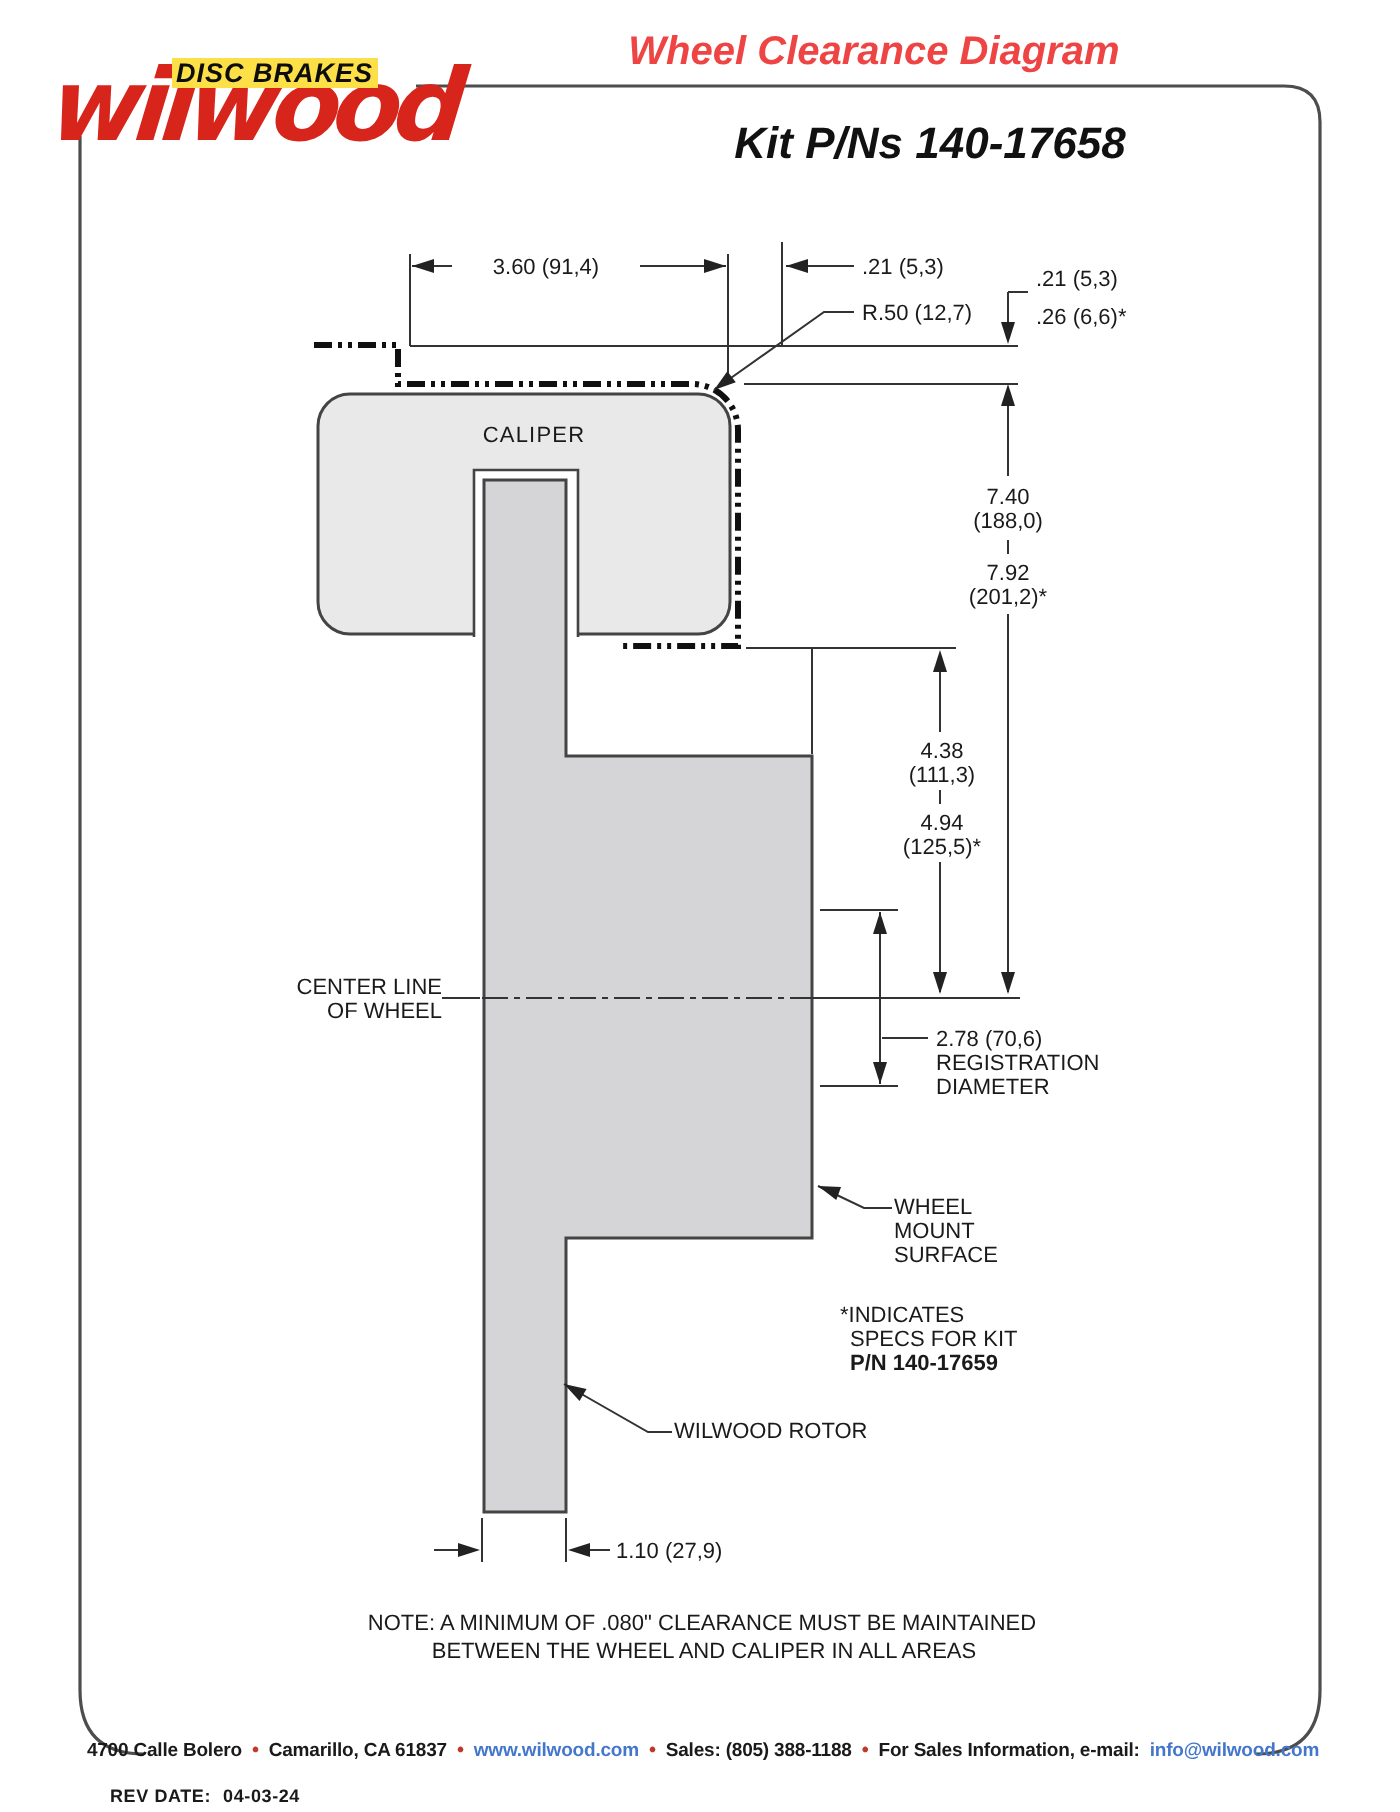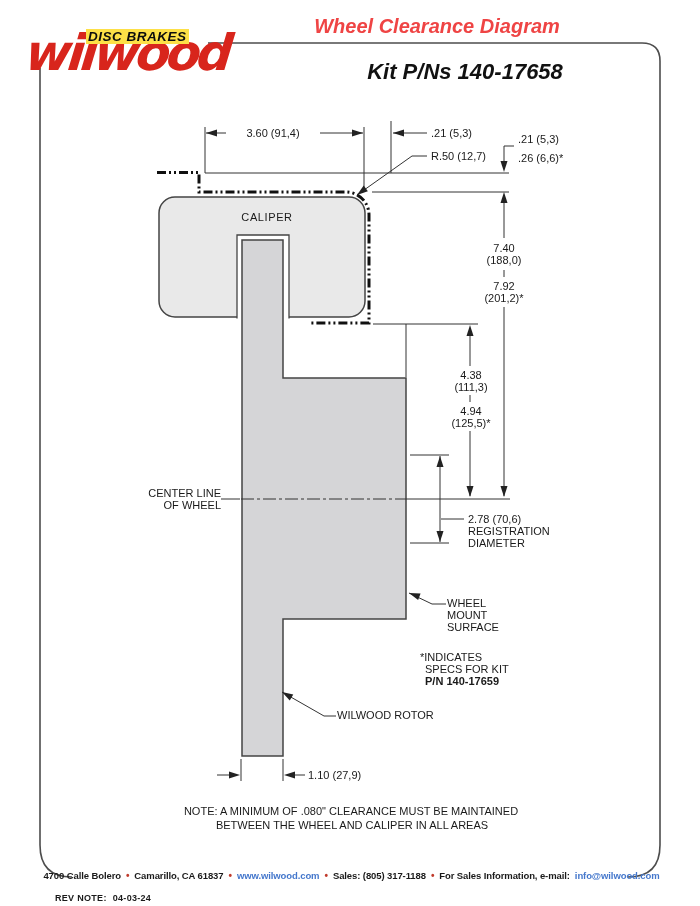--- a/index.html
+++ b/index.html
@@ -153,23 +153,23 @@
   <div class="hdr-title">Wheel Clearance Diagram</div>
   <div class="kit1">Kit P/Ns 140-17658</div>
 
   <div id="footerbar">
     <span>4700 Calle Bolero</span>
     <span class="sep">•</span>
     <span>Camarillo, CA 61837</span>
     <span class="sep">•</span>
     <span class="lnk">www.wilwood.com</span>
     <span class="sep">•</span>
-    <span>Sales: (805) 317-1188</span>
+    <span>Sales: (805) 388-1188</span>
     <span class="sep">•</span>
     <span>For Sales Information, e-mail:</span>
     <span class="lnk">info@wilwood.com</span>
   </div>
 
   <div id="revdate">
-    <span>REV NOTE:</span><span>04-03-24</span>
+    <span>REV DATE:</span><span>04-03-24</span>
   </div>
 
 </div>
 
 </body></html>

